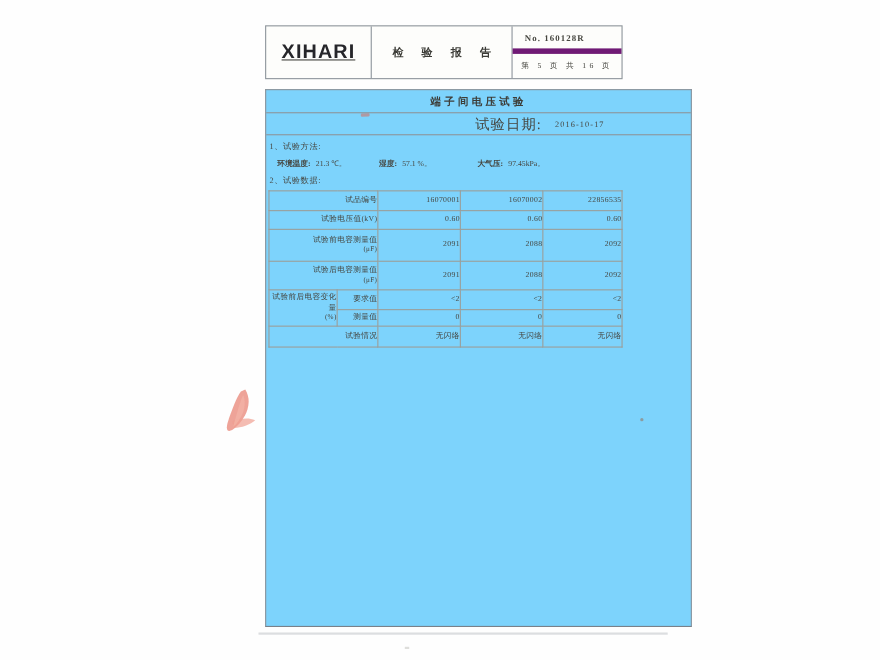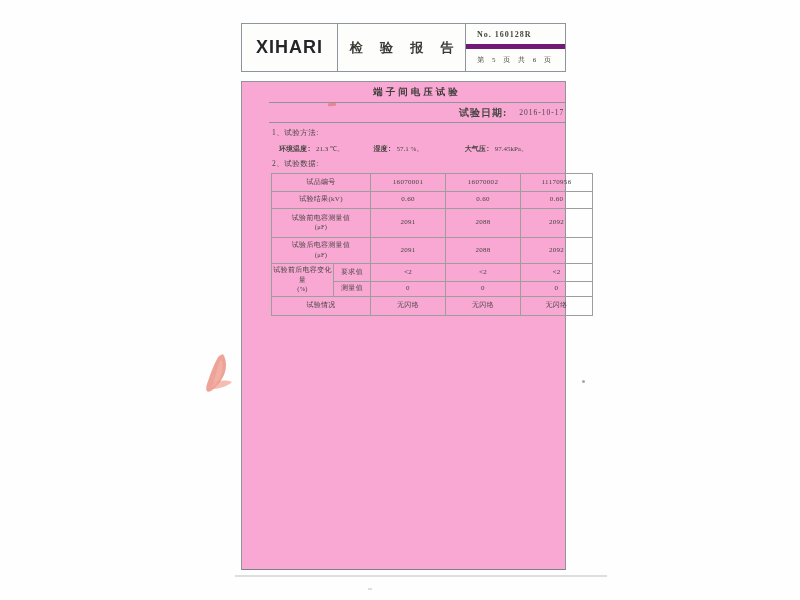--- a/index.html
+++ b/index.html
@@ -9,74 +9,74 @@
     color:#45453f;
   }
   #canvas{position:relative;width:800px;height:600px;background:#fefefe;}
 
   
   .header-box{
     position:absolute;left:241px;top:23px;width:325px;height:49px;
     border:1px solid #8d949b;display:flex;box-sizing:border-box;background:#fdfdfb;
   }
   .logo-cell{
-    width:95px;border-right:1px solid #8d949b;display:flex;align-items:center;justify-content:center;
+    width:95px;border-right:1px solid #8d949b;display:flex;align-items:center;justify-content:center;text-decoration:underline;
   }
   .logo-text{
     font-family:"Liberation Sans","DejaVu Sans",sans-serif;font-weight:800;font-size:18px;
     letter-spacing:1px;color:#26262a;
   }
   .report-title-cell{
     flex:1;border-right:1px solid #8d949b;display:flex;align-items:center;justify-content:center;
   }
   .report-title-text{
-    font-size:13px;font-weight:700;letter-spacing:7px;color:#3b3b36;padding-left:7px;
+    font-size:10px;font-weight:700;letter-spacing:7px;color:#3b3b36;padding-left:7px;
   }
   .no-cell{width:99px;display:flex;flex-direction:column;}
   .no-row{
     height:25px;border-bottom:5px solid #701a75;display:flex;align-items:center;
     padding-left:11px;font-size:8px;color:#45453f;box-sizing:border-box;letter-spacing:1px;font-weight:bold;
   }
   .pageinfo-row{
     flex:1;display:flex;align-items:center;justify-content:center;
     font-size:7px;letter-spacing:3px;color:#45453f;
   }
 
   
   .doc-frame{
-    position:absolute;left:241px;top:81px;width:325px;height:489px;
-    border:1px solid #8d949b;border-bottom-color:#7a818a;box-sizing:border-box;background:#f9a8d4;padding-left:27px;
+    position:absolute;left:241px;top:81px;width:388px;height:489px;
+    border:1px solid #8d949b;border-bottom-color:#7a818a;box-sizing:border-box;background:#7dd3fc;
   }
   .title-row{
     height:20px;border-bottom:1px solid #8d949b;display:flex;align-items:center;justify-content:center;
   }
   .test-title{font-size:9.5px;font-weight:700;letter-spacing:3px;color:#3d3d38;}
   .date-row{
     height:20px;border-bottom:1px solid #8d949b;display:flex;align-items:center;
     padding-left:190px;box-sizing:border-box;
   }
-  .date-label{font-size:10px;font-weight:700;letter-spacing:1px;}
+  .date-label{font-size:13px;font-weight:400;letter-spacing:1px;}
   .date-value{font-size:7.5px;margin-left:12px;letter-spacing:1px;}
 
   
   .sec-heading{margin:5px 0 0 3px;font-size:7.5px;font-weight:400;letter-spacing:.5px;}
   .method-desc{margin:4px 0 0 10px;font-size:7px;letter-spacing:.3px;}
   .env-line{margin:6px 0 0 10px;font-size:7px;}
-  .env-line .lbl{font-weight:700;font-family:Liberation Mono, monospace;}
+  .env-line .lbl{font-weight:700;}
   .env-line .val{margin-left:3px;font-family:Liberation Serif, serif;}
   .env-gap{display:inline-block;width:26px;}
   .env-gap2{display:inline-block;width:38px;}
 
   
   table.data-table{
     border-collapse:collapse;margin:4px 0 0 2px;width:321px;table-layout:fixed;
     font-size:7px;color:#45453f;
   }
   table.data-table td{
-    border:1px solid #9b9e9a;text-align:center;vertical-align:middle;
+    border:1px solid #9b9e9a;text-align:right;vertical-align:middle;
     padding:0;line-height:1.35;letter-spacing:.3px;
   }
   tr.r1 td{height:17px;} tr.r2 td{height:16px;} tr.r3 td{height:28px;}
   tr.r4 td{height:25px;} tr.r5 td{height:17px;} tr.r6 td{height:14px;} tr.r7 td{height:18px;}
   .lbl2{display:block;font-size:6.5px;}
 
   .result-line{margin:7px 0 0 3px;font-size:7.5px;letter-spacing:.5px;}
 
   
   .red-blob{position:absolute;left:202px;top:353px;width:34px;height:42px;opacity:.78;}
@@ -97,21 +97,21 @@
 
   <div class="header-box">
     <div class="logo-cell">
       <span class="logo-text">XIHARI</span>
     </div>
     <div class="report-title-cell">
       <span class="report-title-text">检 验 报 告</span>
     </div>
     <div class="no-cell">
       <div class="no-row">No. 160128R</div>
-      <div class="pageinfo-row">第 5 页 共 6 页</div>
+      <div class="pageinfo-row">第 5 页 共 16 页</div>
     </div>
   </div>
 
   <div class="doc-frame">
 
     <div class="title-row">
       <span class="test-title">端子间电压试验</span>
     </div>
 
     <div class="date-row">
@@ -140,24 +140,24 @@
           <col style="width:37px">
         <col style="width:75px">
           <col style="width:75px">
           <col style="width:72px">
       </colgroup>
       <tbody>
           <tr class="r1">
         <td colspan="2">试品编号</td>
         <td>16070001</td>
         <td>16070002</td>
-        <td>11170956</td>
+        <td>22856535</td>
       </tr>
       <tr class="r2">
-        <td colspan="2">试验结果(kV)</td>
+        <td colspan="2">试验电压值(kV)</td>
         <td>0.60</td>
         <td>0.60</td>
         <td>0.60</td>
       </tr>
       <tr class="r3">
         <td colspan="2">
           <span>试验前电容测量值</span>
           <span class="lbl2">(μF)</span>
         </td>
         <td>2091</td>

